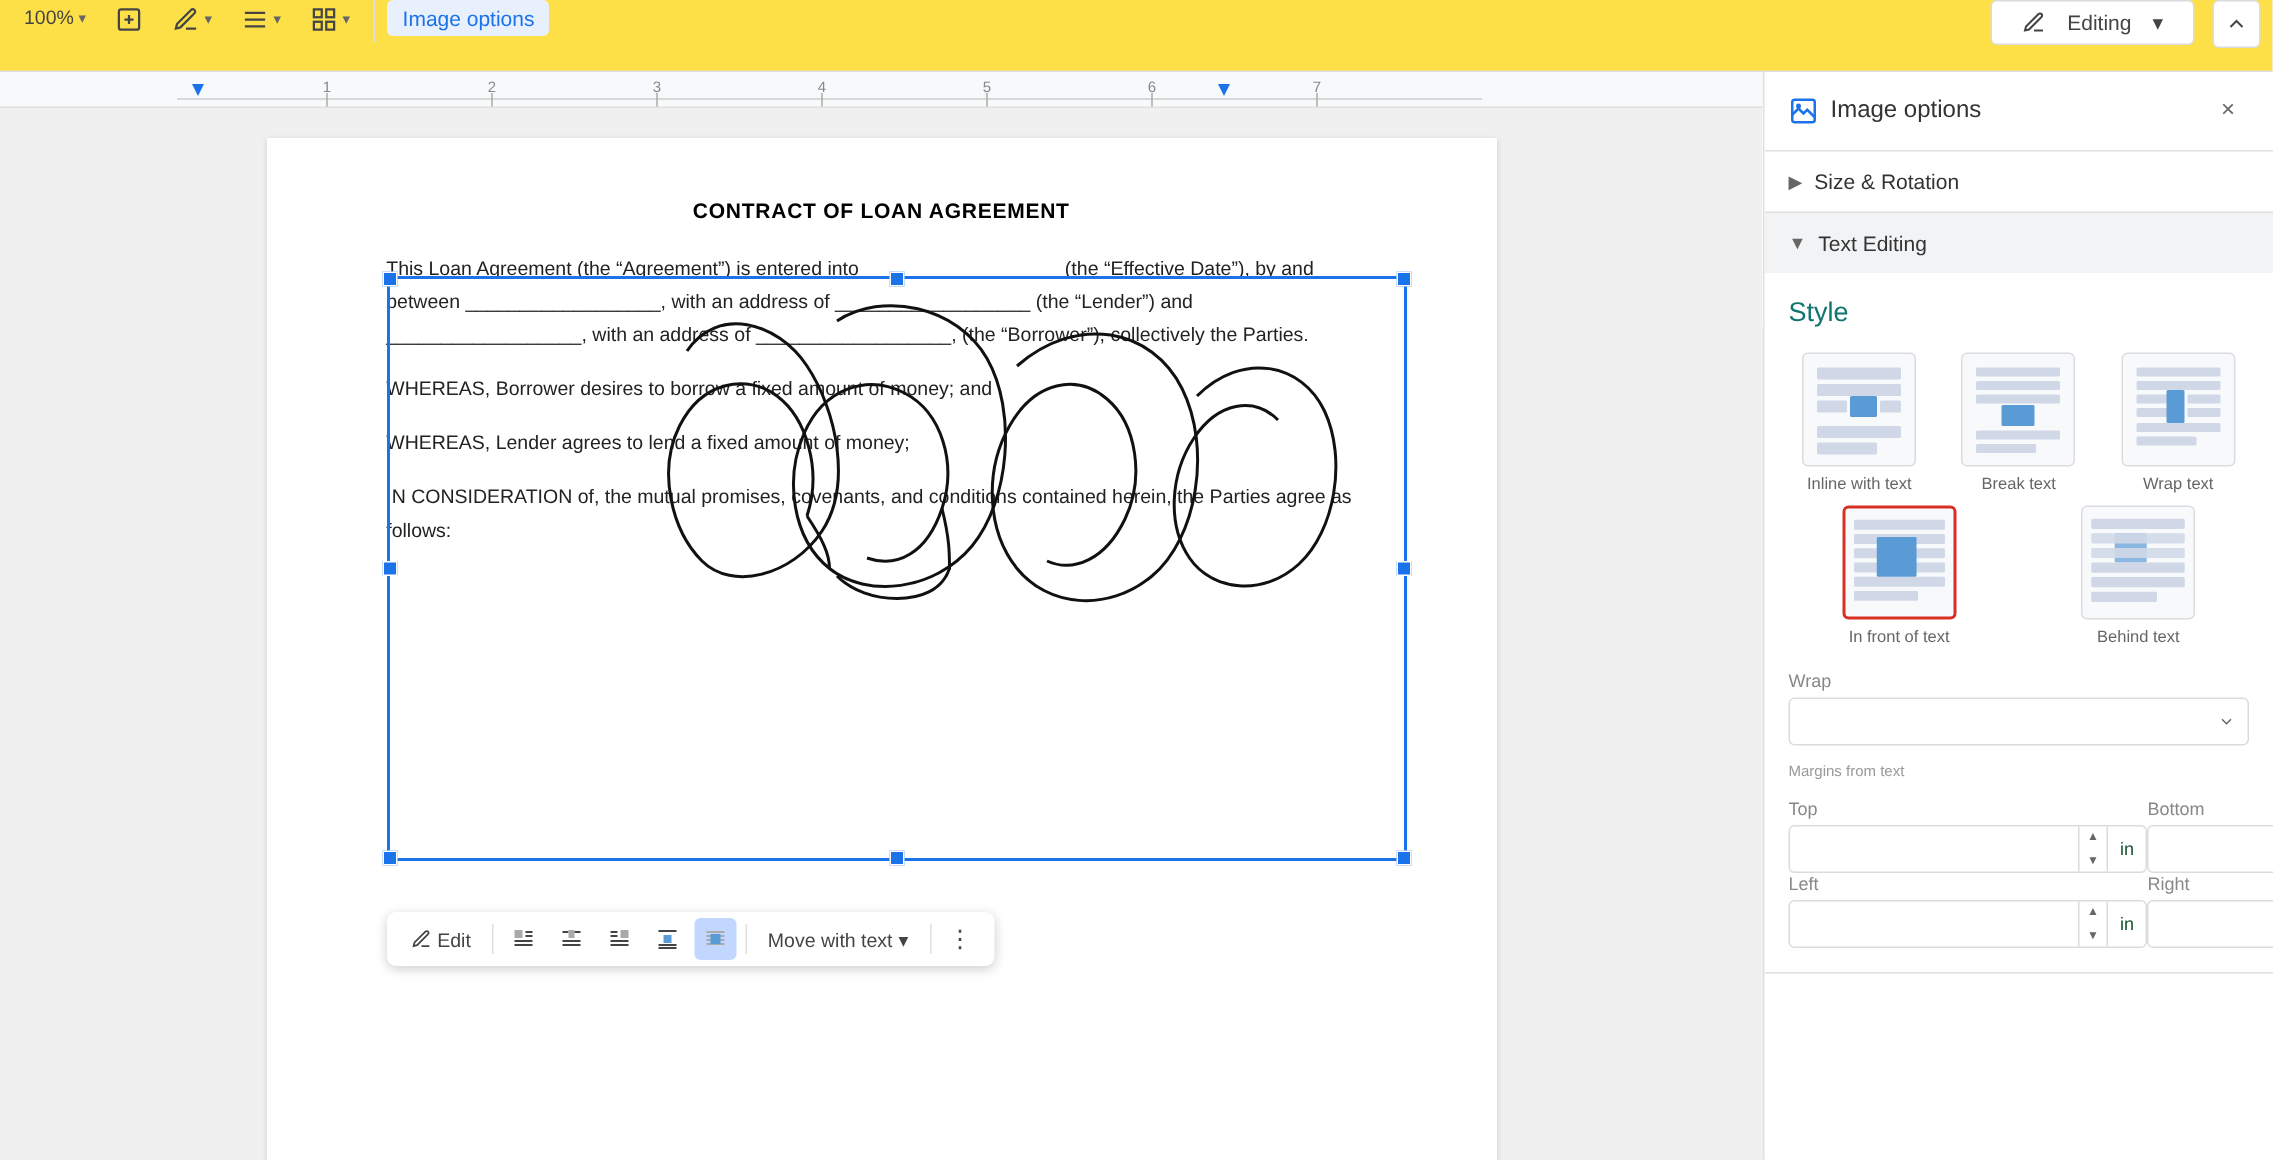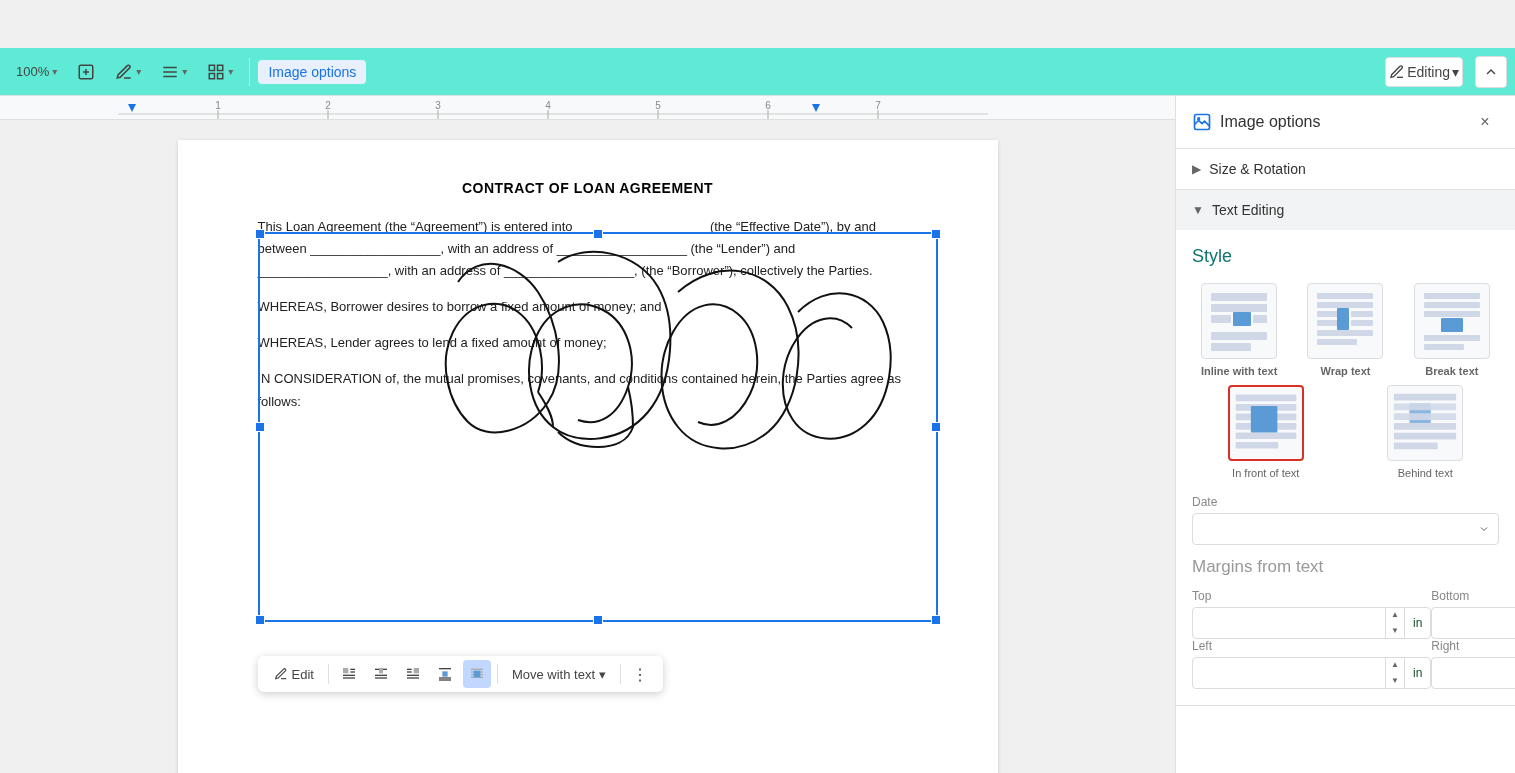--- a/index.html
+++ b/index.html
@@ -1,27 +1,26 @@
 <!DOCTYPE html>
 <html><head>
   <meta charset="utf-8">
   <style>
     * { box-sizing: border-box; margin: 0; padding: 0; }
     body { font-family: Arial, sans-serif; font-size: 13px; background: #f0f0f0; overflow: hidden; width: 1515px; height: 773px; }
 
     
     .toolbar {
       display: flex;
-      align-items: center;
+      align-items: flex-start;
       height: 48px;
-      background: #5eead4;
+      background: #fde047;
       border-bottom: 1px solid #e0e0e0;
       padding: 0 8px;
       gap: 4px;
-      margin-top: 48px;
     }
     .toolbar-group {
       display: flex;
       align-items: center;
       gap: 2px;
     }
     .toolbar-btn {
       display: flex;
       align-items: center;
       justify-content: center;
@@ -42,22 +41,22 @@
       padding: 4px 10px;
       background: #e8f0fe;
       border-radius: 4px;
       color: #1a73e8;
       font-size: 14px;
       font-weight: 500;
     }
     .editing-btn {
       display: flex;
       align-items: center;
-      gap: 2px;
-      padding: 6px 3px;
+      gap: 14px;
+      padding: 6px 20px;
       border: 1px solid #dadce0;
       border-radius: 4px;
       background: #fff;
       cursor: pointer;
       font-size: 14px;
       color: #444;
       margin-left: auto;
     }
     .collapse-btn {
       display: flex;
@@ -281,21 +280,20 @@
       margin-bottom: 16px;
       font-weight: 500;
     }
 
     
     .style-grid {
       display: grid;
       grid-template-columns: repeat(3, 1fr);
       gap: 12px;
       margin-bottom: 8px;
-      font-weight: bold;
     }
     .style-grid-2 {
       display: grid;
       grid-template-columns: repeat(2, 1fr);
       gap: 12px;
       margin-bottom: 16px;
     }
     .style-item {
       display: flex;
       flex-direction: column;
@@ -347,21 +345,21 @@
       color: #444;
       background: #fff;
       cursor: pointer;
       display: flex;
       align-items: center;
       justify-content: space-between;
     }
 
     
     .margins-title {
-      font-size: 17px;
+      font-size: 10px;
       color: #999;
       margin-bottom: 12px;
       font-weight: 500;
     }
     .margins-grid {
       display: grid;
       grid-template-columns: 1fr 1fr;
     }
     .margin-field {
       display: flex;
@@ -674,44 +672,44 @@
               </svg>
             </div>
             <span class="style-name">Inline with text</span>
           </div>
 
           <div class="style-item">
             <div class="style-preview">
               <svg width="66" height="66" viewBox="0 0 66 66">
                 <rect x="5" y="5" width="56" height="6" fill="#d0d8e8" rx="1"></rect>
                 <rect x="5" y="14" width="56" height="6" fill="#d0d8e8" rx="1"></rect>
+                <rect x="5" y="23" width="56" height="6" fill="#d0d8e8" rx="1"></rect>
+                <rect x="22" y="30" width="22" height="14" fill="#5b9bd5" rx="1"></rect>
+                <rect x="5" y="47" width="56" height="6" fill="#d0d8e8" rx="1"></rect>
+                <rect x="5" y="56" width="40" height="6" fill="#d0d8e8" rx="1"></rect>
+              </svg>
+            </div>
+            <span class="style-name">Break text</span>
+          </div>
+
+          <div class="style-item">
+            <div class="style-preview">
+              <svg width="66" height="66" viewBox="0 0 66 66">
+                <rect x="5" y="5" width="56" height="6" fill="#d0d8e8" rx="1"></rect>
+                <rect x="5" y="14" width="56" height="6" fill="#d0d8e8" rx="1"></rect>
                 <rect x="5" y="23" width="22" height="6" fill="#d0d8e8" rx="1"></rect>
                 <rect x="39" y="23" width="22" height="6" fill="#d0d8e8" rx="1"></rect>
                 <rect x="5" y="32" width="22" height="6" fill="#d0d8e8" rx="1"></rect>
                 <rect x="39" y="32" width="22" height="6" fill="#d0d8e8" rx="1"></rect>
                 <rect x="25" y="20" width="12" height="22" fill="#5b9bd5" rx="1"></rect>
                 <rect x="5" y="42" width="56" height="6" fill="#d0d8e8" rx="1"></rect>
                 <rect x="5" y="51" width="40" height="6" fill="#d0d8e8" rx="1"></rect>
               </svg>
             </div>
             <span class="style-name">Wrap text</span>
-          </div>
-
-          <div class="style-item">
-            <div class="style-preview">
-              <svg width="66" height="66" viewBox="0 0 66 66">
-                <rect x="5" y="5" width="56" height="6" fill="#d0d8e8" rx="1"></rect>
-                <rect x="5" y="14" width="56" height="6" fill="#d0d8e8" rx="1"></rect>
-                <rect x="5" y="23" width="56" height="6" fill="#d0d8e8" rx="1"></rect>
-                <rect x="22" y="30" width="22" height="14" fill="#5b9bd5" rx="1"></rect>
-                <rect x="5" y="47" width="56" height="6" fill="#d0d8e8" rx="1"></rect>
-                <rect x="5" y="56" width="40" height="6" fill="#d0d8e8" rx="1"></rect>
-              </svg>
-            </div>
-            <span class="style-name">Break text</span>
           </div>
         </div>
 
         <div class="style-grid-2">
 
           <div class="style-item">
             <div class="style-preview selected">
               <svg width="76" height="76" viewBox="0 0 76 76">
                 <rect x="6" y="8" width="64" height="7" fill="#d0d8e8" rx="1"></rect>
                 <rect x="6" y="18" width="64" height="7" fill="#d0d8e8" rx="1"></rect>
@@ -735,21 +733,21 @@
                 <rect x="6" y="38" width="64" height="7" fill="#d0d8e8" rx="1"></rect>
                 <rect x="6" y="48" width="64" height="7" fill="#d0d8e8" rx="1"></rect>
                 <rect x="6" y="58" width="45" height="7" fill="#d0d8e8" rx="1"></rect>
               </svg>
             </div>
             <span class="style-name">Behind text</span>
           </div>
         </div>
 
         <div class="wrap-section">
-          <div class="field-label">Date</div>
+          <div class="field-label">Wrap</div>
           <div class="field-row">
             <div class="dropdown-field">
               <span></span>
               <svg width="12" height="12" viewBox="0 0 24 24" fill="none" stroke="#666" stroke-width="2">
                   <polyline points="6 9 12 15 18 9"></polyline>
                 </svg>
             </div>
           </div>
         </div>
 

